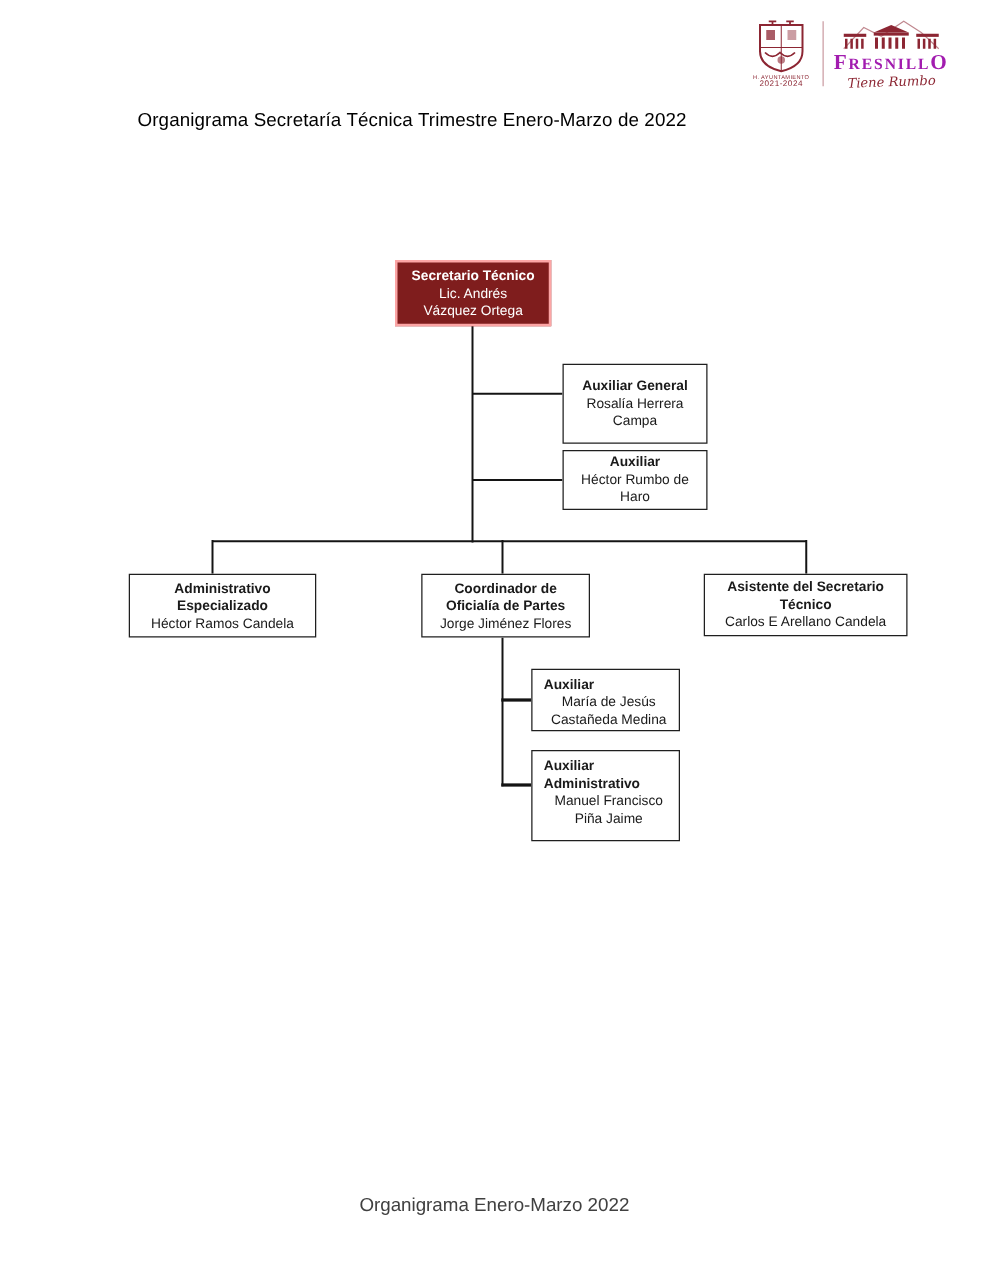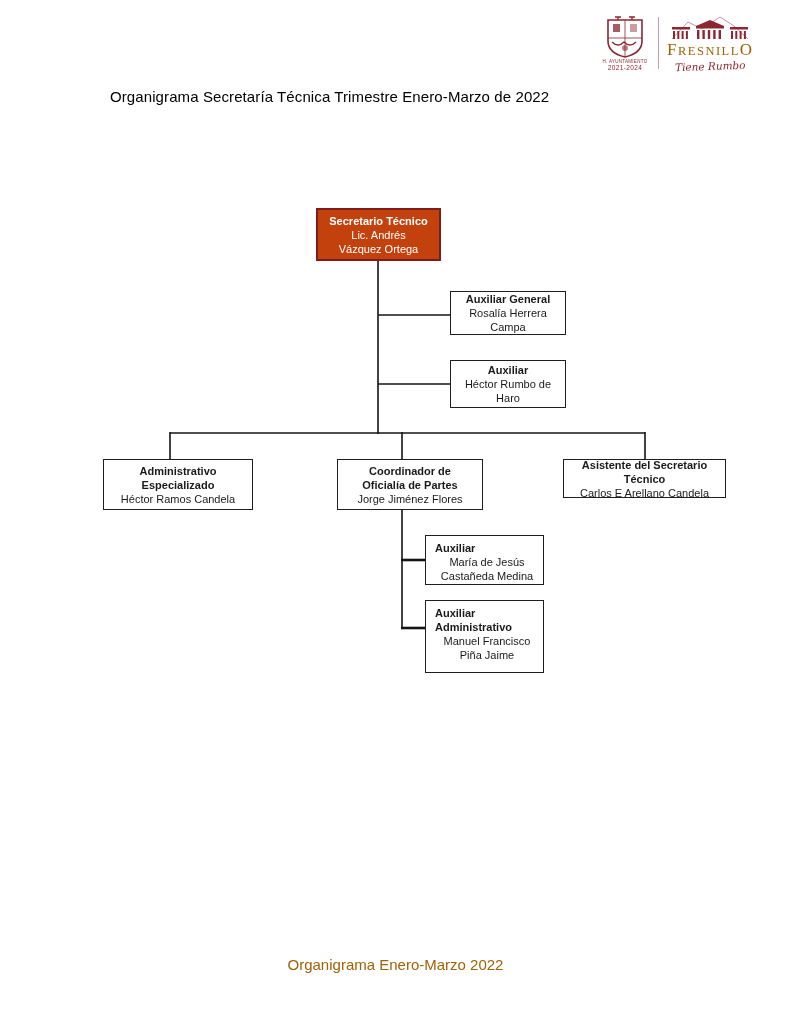--- a/index.html
+++ b/index.html
@@ -14,52 +14,52 @@
     font-size:15px;font-weight:normal;letter-spacing:0.1px;color:#000;
   }
 
   
   .logo{position:absolute;left:598px;top:8px;width:168px;height:70px;display:flex;align-items:center;}
   .logo .seal-block{width:54px;display:flex;flex-direction:column;align-items:center;}
   .logo .seal-caption{font-size:4.5px;line-height:5px;color:#8C2633;letter-spacing:.3px;white-space:nowrap;}
   .logo .seal-years{font-size:6.5px;line-height:8px;color:#8C2633;letter-spacing:.4px;}
   .logo .divider{width:1px;height:52px;background:#8C2633;opacity:.45;margin:0 8px 0 6px;}
   .logo .brand-block{display:flex;flex-direction:column;align-items:center;}
-  .logo .wordmark{font-family:"Liberation Serif", serif;color:#a16207;font-weight:normal;line-height:17px;letter-spacing:1.5px;white-space:nowrap;}
+  .logo .wordmark{font-family:"Liberation Serif", serif;color:#a21caf;font-weight:bold;line-height:17px;letter-spacing:1.5px;white-space:nowrap;}
   .logo .wm-big{font-size:17px;}
   .logo .wm-mid{font-size:12.5px;}
   .logo .slogan{font-family:"DejaVu Serif", serif;font-style:italic;color:#8C2633;font-size:10.5px;line-height:13px;transform:rotate(-2deg);}
 
   
   .node{
     position:absolute;box-sizing:border-box;background:#fff;
     border:1.5px solid #1f1f1f;
     display:flex;flex-direction:column;justify-content:center;
     text-align:center;font-size:11px;line-height:14px;padding:2px 3px;
   }
   .node-title{font-weight:bold;white-space:pre-line;}
   .node-name{white-space:pre-line;text-align:center;}
-  .node.root{background:#c2410c;border:2px solid #7f1d1d;color:#ffffff;}
+  .node.root{background:#7f1d1d;border:2px solid #fca5a5;color:#ffffff;}
   .node.left-align{text-align:left;justify-content:flex-start;padding:5px 4px 2px 9px;}
 
   .n-root   {left:316px;top:208px;width:125px;height:53px;}
-  .n-auxgen {left:450px;top:291px;width:116px;height:44px;}
+  .n-auxgen {left:450px;top:291px;width:116px;height:64px;}
   .n-auxmor {left:450px;top:360px;width:116px;height:48px;}
   .n-admesp {left:103px;top:459px;width:150px;height:51px;}
-  .n-coord  {left:337px;top:459px;width:146px;height:51px;}
-  .n-asist  {left:563px;top:459px;width:163px;height:39px;}
+  .n-coord  {left:337px;top:459px;width:135px;height:51px;}
+  .n-asist  {left:563px;top:459px;width:163px;height:50px;}
   .n-maria  {left:425px;top:535px;width:119px;height:50px;}
   .n-manuel {left:425px;top:600px;width:119px;height:73px;}
 
   .connectors{position:absolute;left:0;top:0;width:791px;height:1024px;pointer-events:none;}
 
   
   .doc-footer{
     position:absolute;left:0;top:956px;width:791px;text-align:center;
-    font-size:15px;color:#a16207;
+    font-size:15px;color:#404040;
   }
 </style>
 </head>
 <body>
 
 <div class="page">
 
   <div class="logo">
     <div class="seal-block">
       <svg width="46" height="44" viewBox="0 0 46 44">

